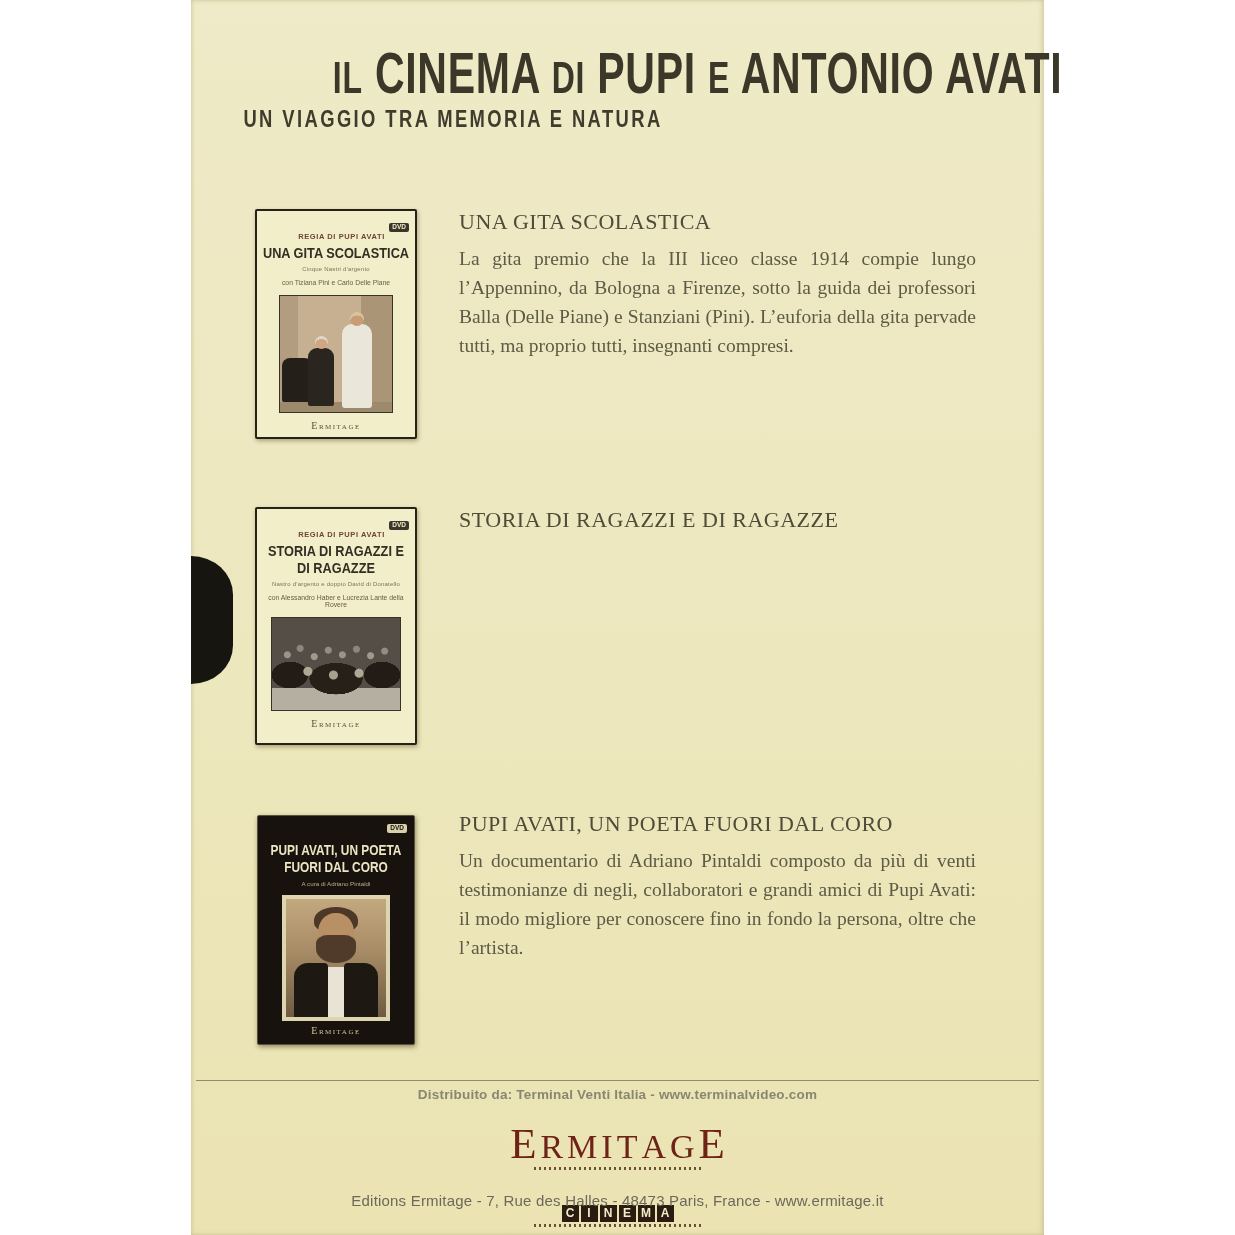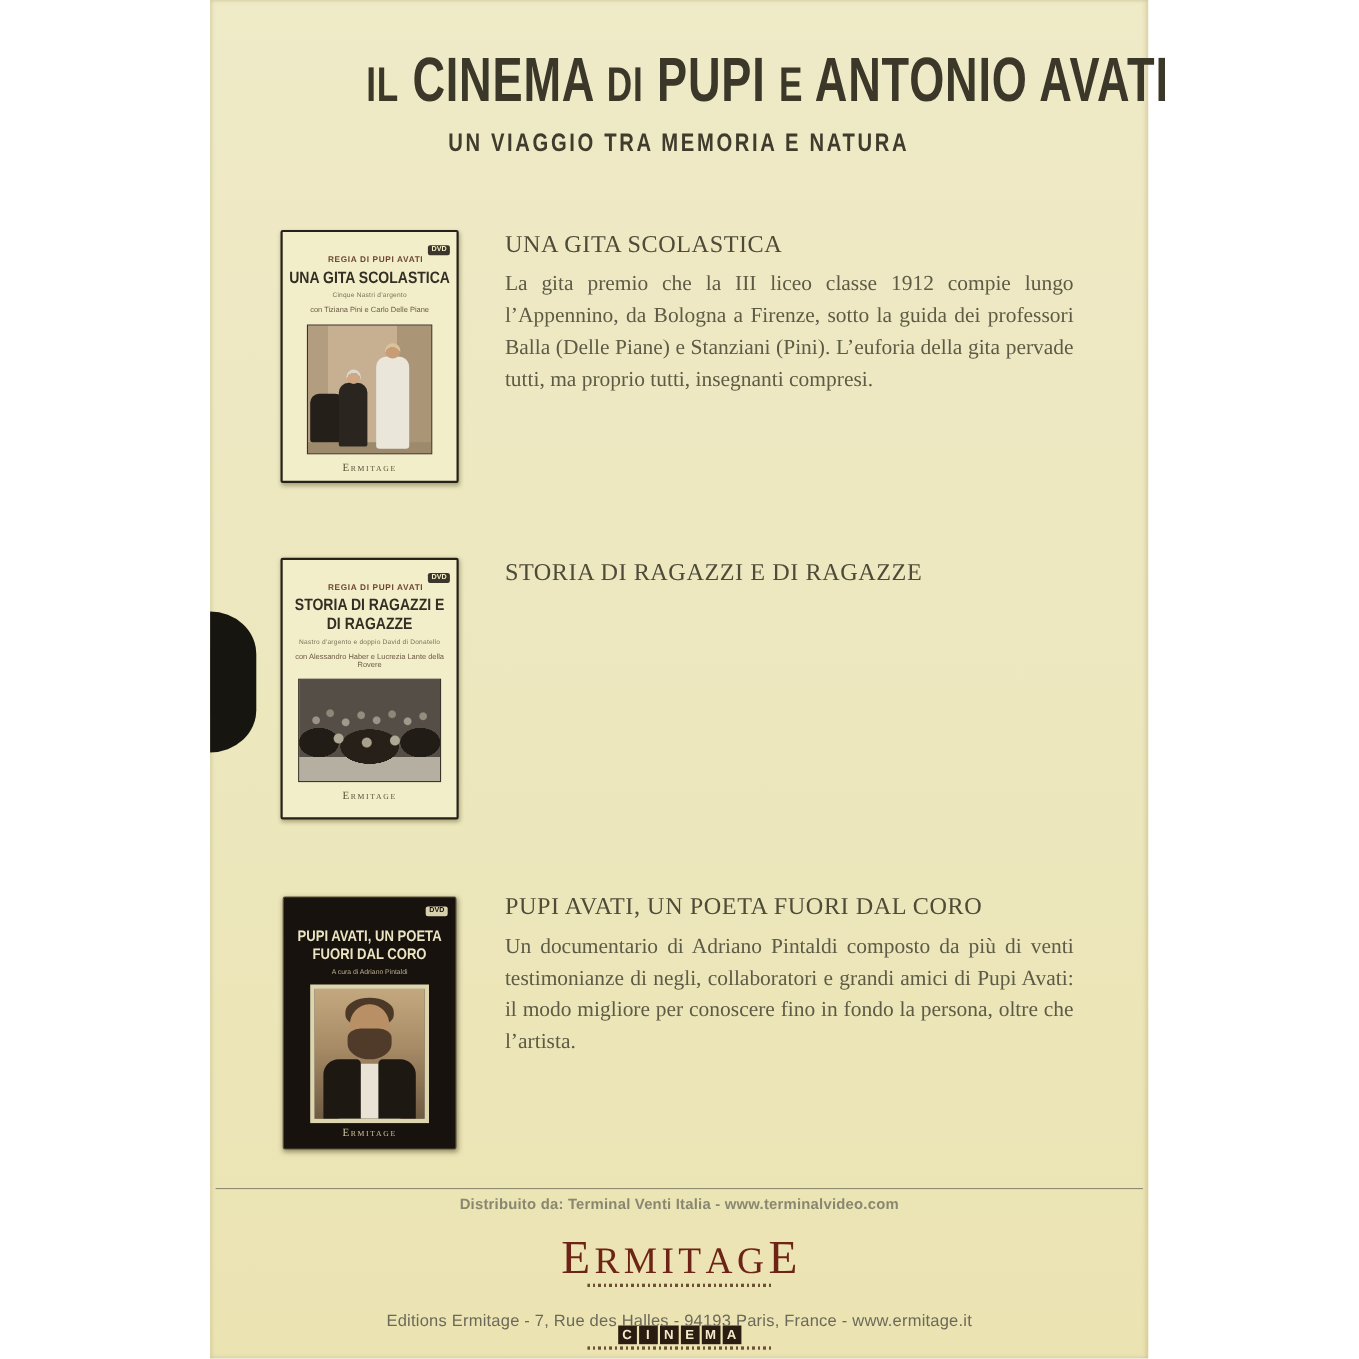--- a/index.html
+++ b/index.html
@@ -7,26 +7,26 @@
   .stage{position:relative;width:1235px;height:1235px;background:#ffffff;overflow:hidden;}
 
   
   .card{position:absolute;left:191px;top:0;width:853px;height:1235px;
         background:linear-gradient(180deg,#efeac7 0%,#ece7bd 55%,#ebe3b2 100%);
         box-shadow:inset -2px 0 4px rgba(160,150,100,.35), inset 2px 0 3px rgba(200,190,140,.4);}
   .thumb-hole{position:absolute;left:0;top:556px;width:42px;height:128px;background:#17150f;
         border-radius:0 70px 70px 0 / 0 64px 64px 0;}
 
   
-  .hdr{position:absolute;top:40px;left:0;width:100%;text-align:center;color:#3c392b;}
+  .hdr{position:absolute;top:40px;left:0;width:100%;text-align:left;color:#3c392b;}
   .main-title{font-family:"Liberation Sans",sans-serif;font-weight:bold;font-size:57px;
         letter-spacing:1px;white-space:nowrap;display:inline-block;
         transform:scaleX(.72);transform-origin:50% 50%;color:#3b382a;}
   .main-title .t-small{font-size:.78em;}
-  .subtitle{margin-top:10px;}
+  .subtitle{}
   .subtitle>span{font-family:"Liberation Sans",sans-serif;font-weight:bold;font-size:23px;
         letter-spacing:3px;white-space:nowrap;display:inline-block;
         transform:scaleX(.8);transform-origin:50% 50%;color:#3f3c2d;}
 
   
   .film{position:absolute;left:64px;width:722px;}
   .film1{top:209px;} .film2{top:507px;} .film3{top:811px;}
   .desc{margin-left:204px;width:517px;color:#5d5a45;}
   .desc h2{margin:0 0 9px 0;font-size:22px;font-weight:normal;letter-spacing:.5px;color:#4e4b38;}
   .desc p{margin:0;font-size:19.5px;line-height:29px;text-align:justify;}
@@ -149,21 +149,21 @@
           <div class="ph1-man"></div>
           <div class="ph1-woman"></div>
         </div>
         <div class="mini-logo">
           <span class="name">Ermitage</span>
           <span class="strip"></span>
         </div>
       </div>
       <div class="desc">
         <h2>UNA GITA SCOLASTICA</h2>
-        <p>La gita premio che la III liceo classe 1912 compie lungo l’Appennino, da Bologna a Firenze, sotto la guida dei professori Balla (Delle Piane) e Stanziani (Pini). L’euforia della gita pervade tutti, ma proprio tutti, insegnanti compresi.</p>
+        <p>La gita premio che la III liceo classe 1914 compie lungo l’Appennino, da Bologna a Firenze, sotto la guida dei professori Balla (Delle Piane) e Stanziani (Pini). L’euforia della gita pervade tutti, ma proprio tutti, insegnanti compresi.</p>
       </div>
     </section>
 
     <section class="film film2">
       <div class="cover cover2">
         <div class="cov-top">
           <span class="regia">REGIA DI PUPI AVATI</span>
           <span class="dvd-chip">DVD</span>
         </div>
         <div class="cov-title">STORIA DI RAGAZZI E DI RAGAZZE</div>
@@ -205,15 +205,15 @@
     </section>
 
     <div class="divider"></div>
     <div class="distributor">Distribuito da: Terminal Venti Italia - www.terminalvideo.com</div>
     <div class="logo-block">
       <span class="ermitage"><span>E</span><span>R</span><span>M</span><span>I</span><span>T</span><span>A</span><span>G</span><span>E</span></span>
       <div class="perf"></div>
       <div class="cine-row"><span>C</span><span>I</span><span>N</span><span>E</span><span>M</span><span>A</span></div>
       <div class="perf"></div>
     </div>
-    <div class="address">Editions Ermitage - 7, Rue des Halles - 94193 Paris, France - www.ermitage.it</div>
+    <div class="address">Editions Ermitage - 7, Rue des Halles - 48473 Paris, France - www.ermitage.it</div>
   </div>
 </div>
 
 </body></html>

